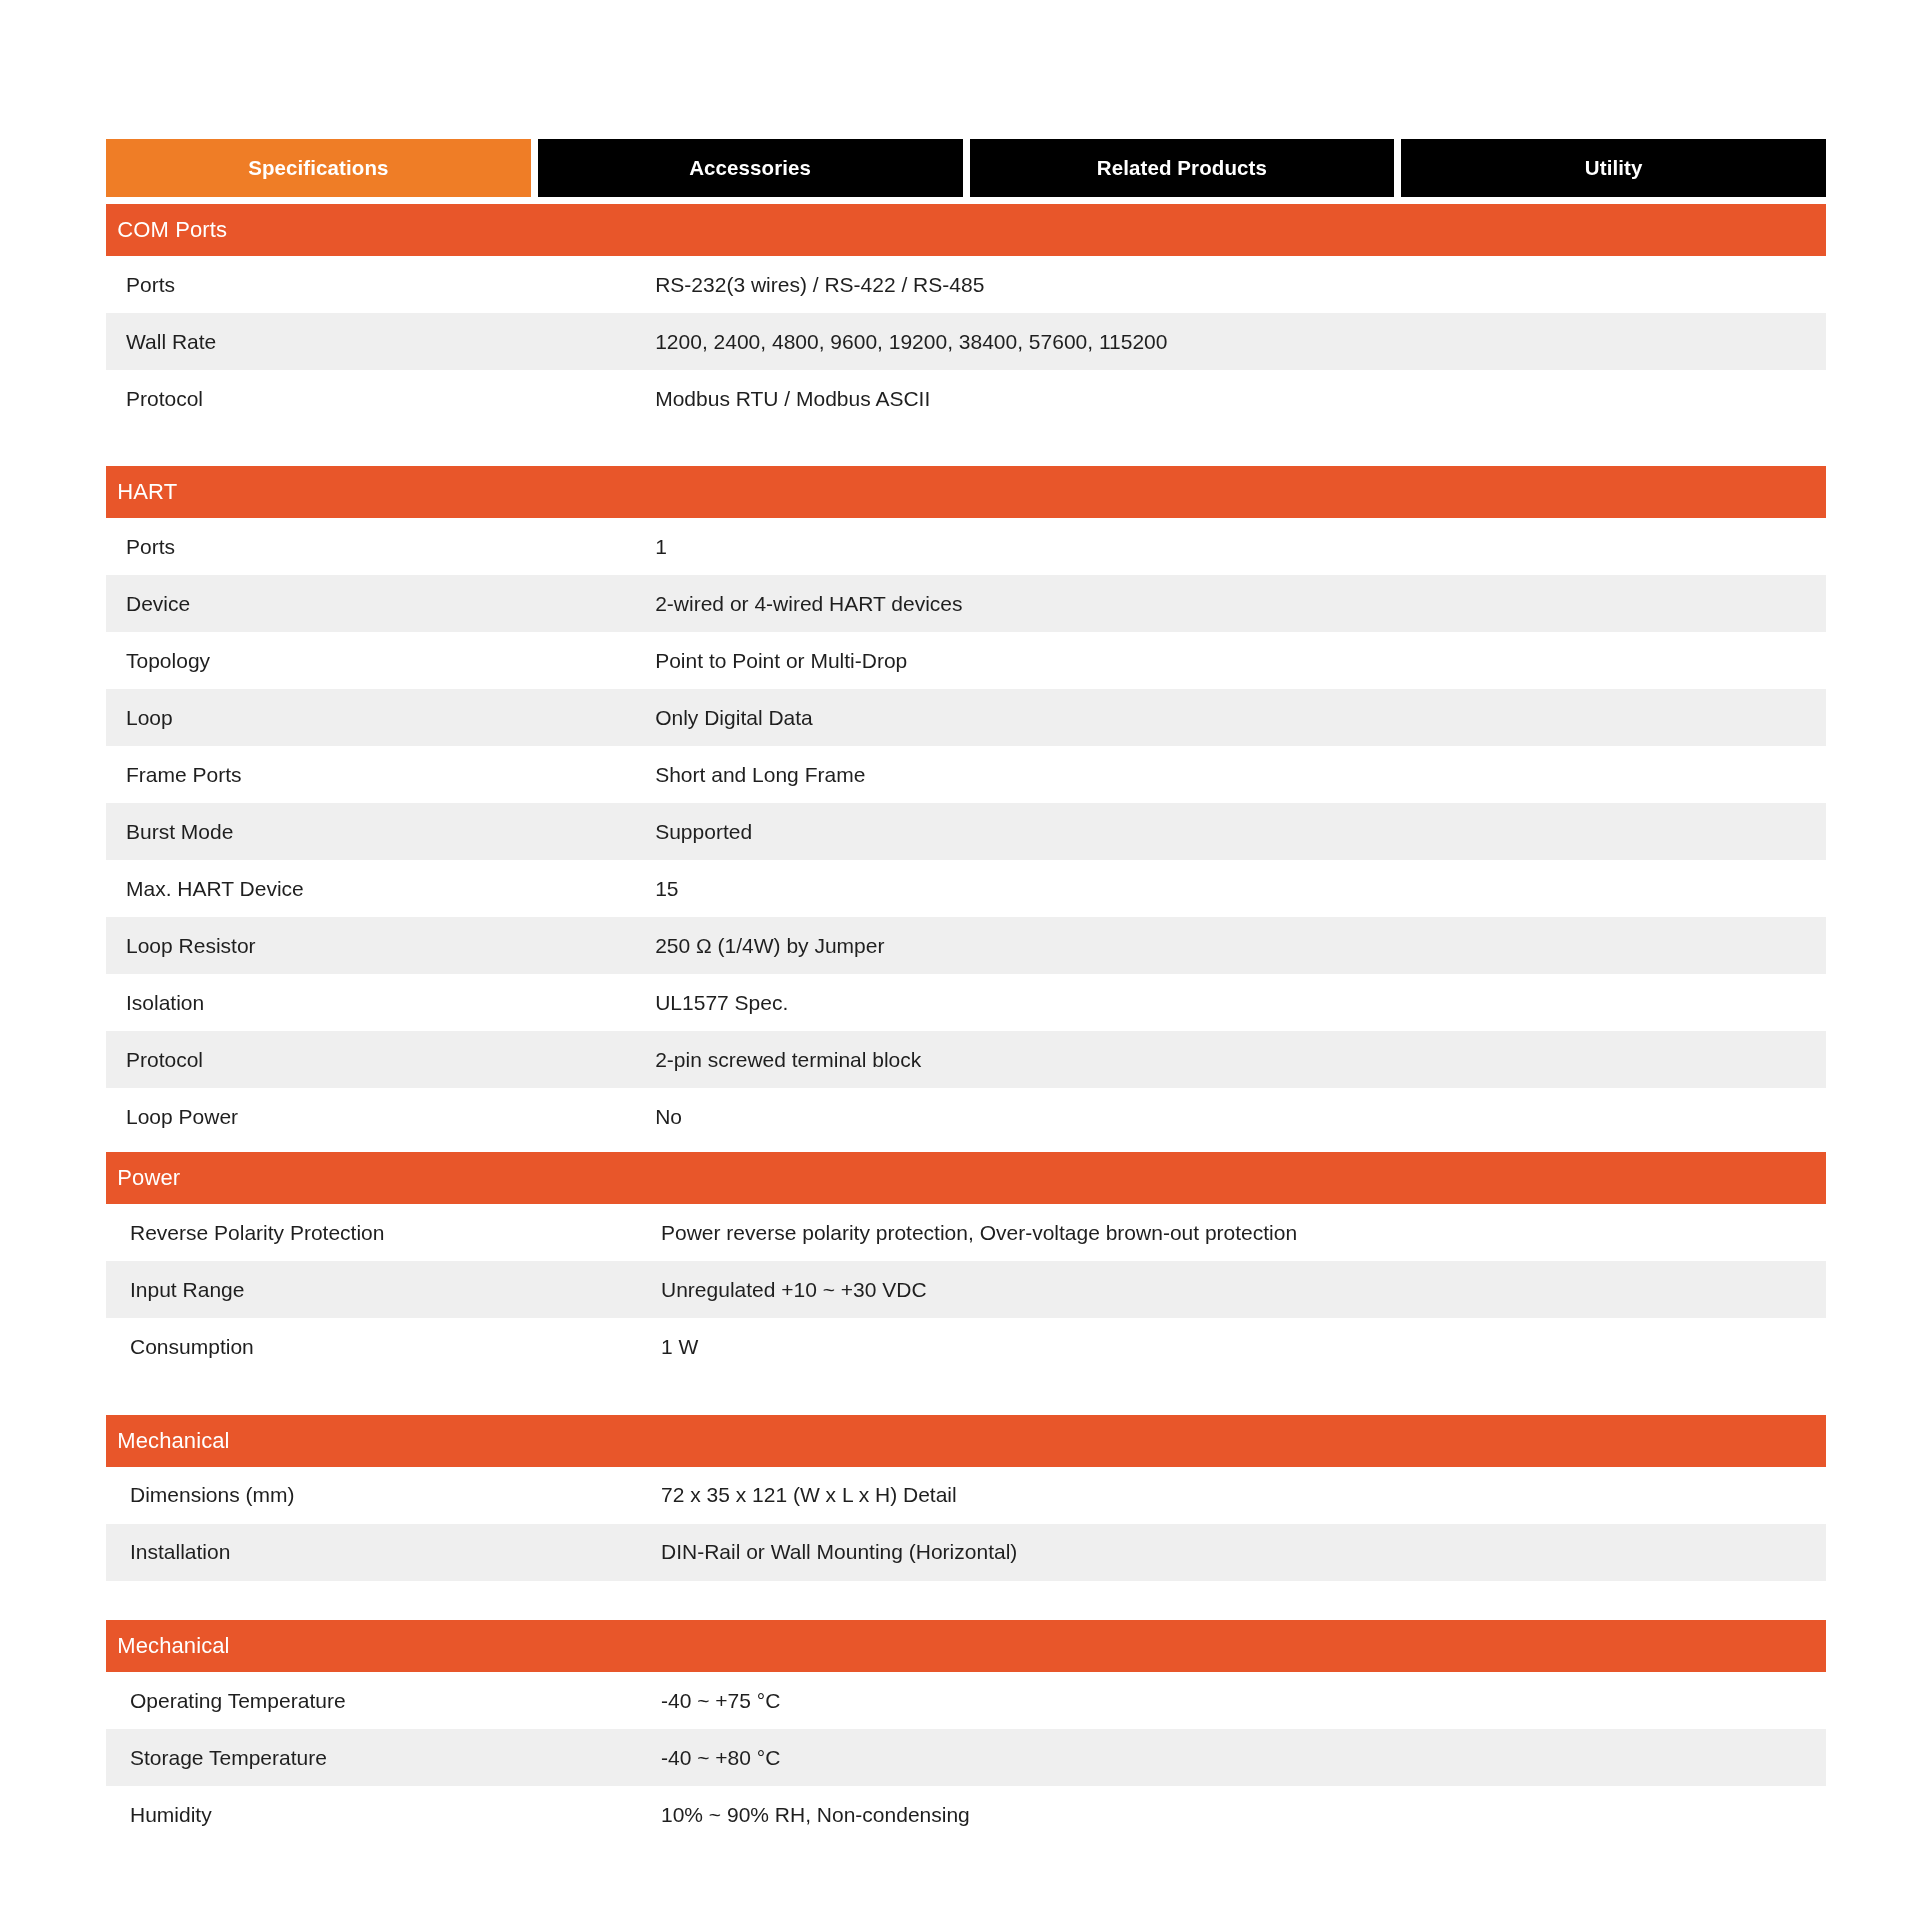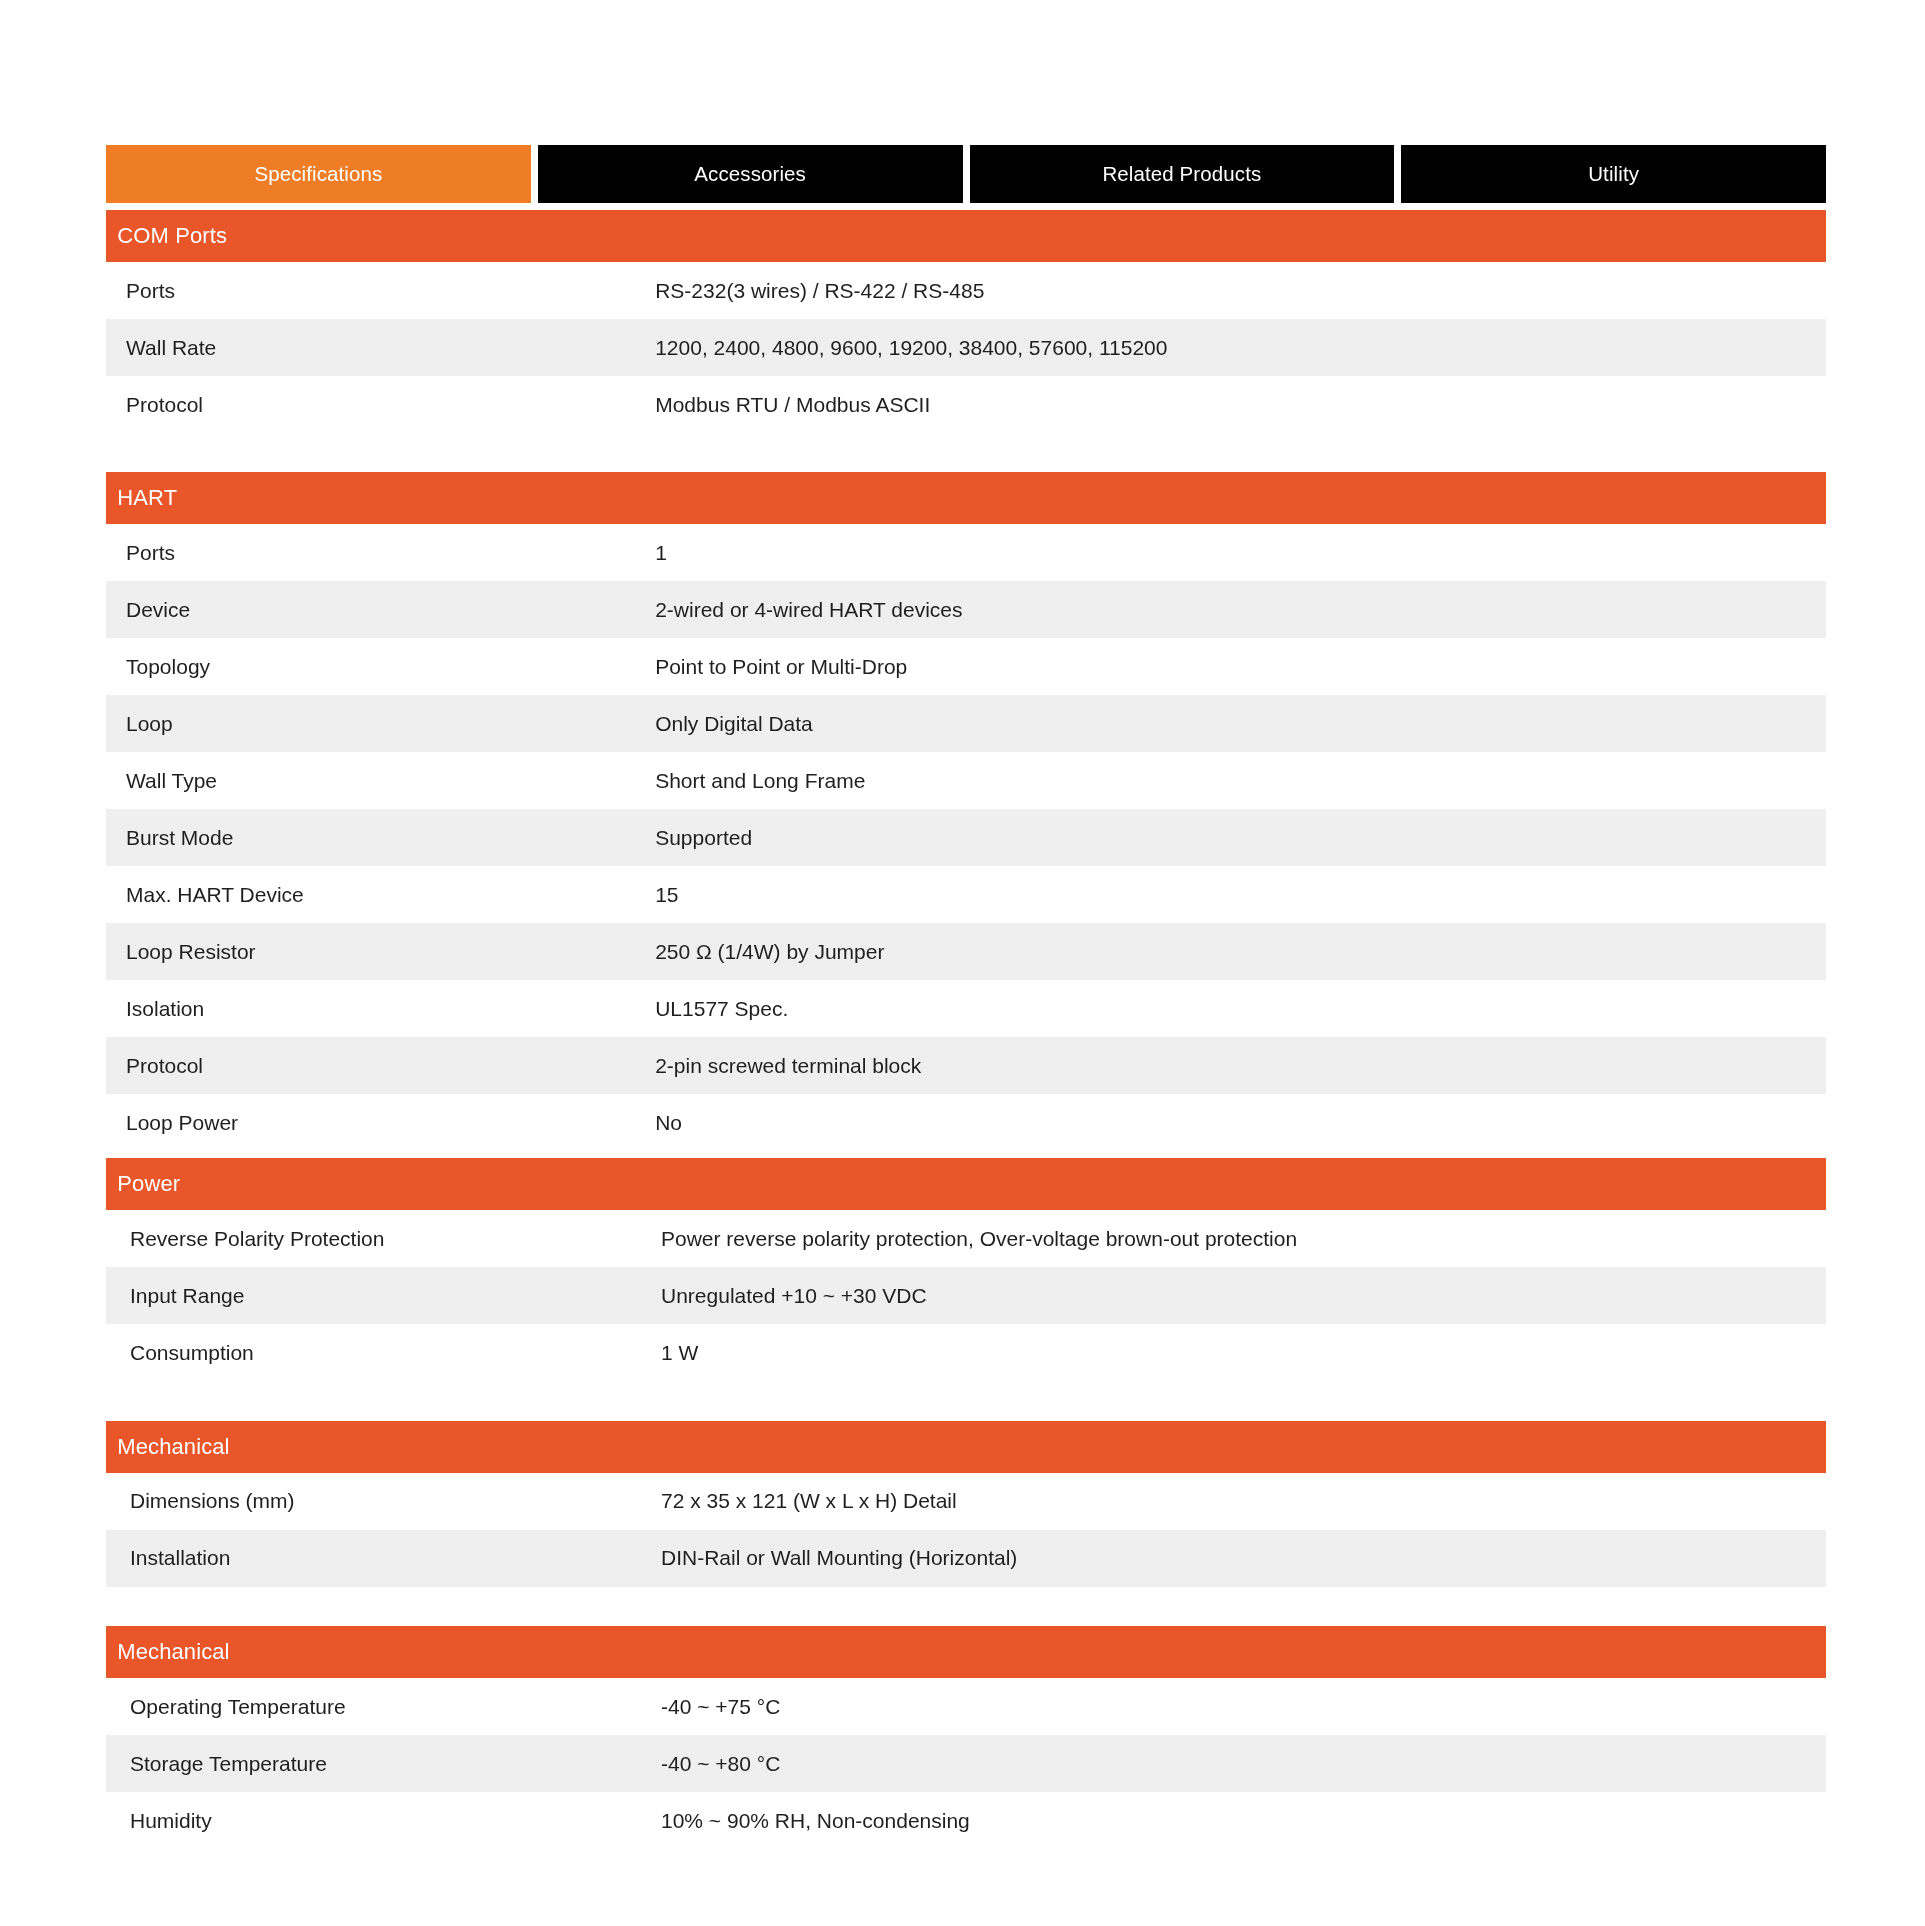--- a/index.html
+++ b/index.html
@@ -35,25 +35,24 @@
   }
   .tab {
     flex: 1 1 0;
     height: 58px;
     background: #000000;
     color: #ffffff;
     display: flex;
     align-items: center;
     justify-content: center;
     font-size: 20.5px;
-    font-weight: normal;
+    font-weight: bold;
     letter-spacing: 0.1px;
     cursor: pointer;
     user-select: none;
-    margin-top: 6px;
   }
   .tab.active {
     background: #ef7d26;
     color: #ffffff;
   }
 
   
   .section-bar {
     background: #e8562a;
     color: #ffffff;
@@ -155,21 +154,21 @@
           </div>
           <div class="row odd">
             <div class="label">Topology</div>
             <div class="value">Point to Point or Multi-Drop</div>
           </div>
           <div class="row even">
             <div class="label">Loop</div>
             <div class="value">Only Digital Data</div>
           </div>
           <div class="row odd">
-            <div class="label">Wall Type</div>
+            <div class="label">Frame Ports</div>
             <div class="value">Short and Long Frame</div>
           </div>
           <div class="row even">
             <div class="label">Burst Mode</div>
             <div class="value">Supported</div>
           </div>
           <div class="row odd">
             <div class="label">Max. HART Device</div>
             <div class="value">15</div>
           </div>

